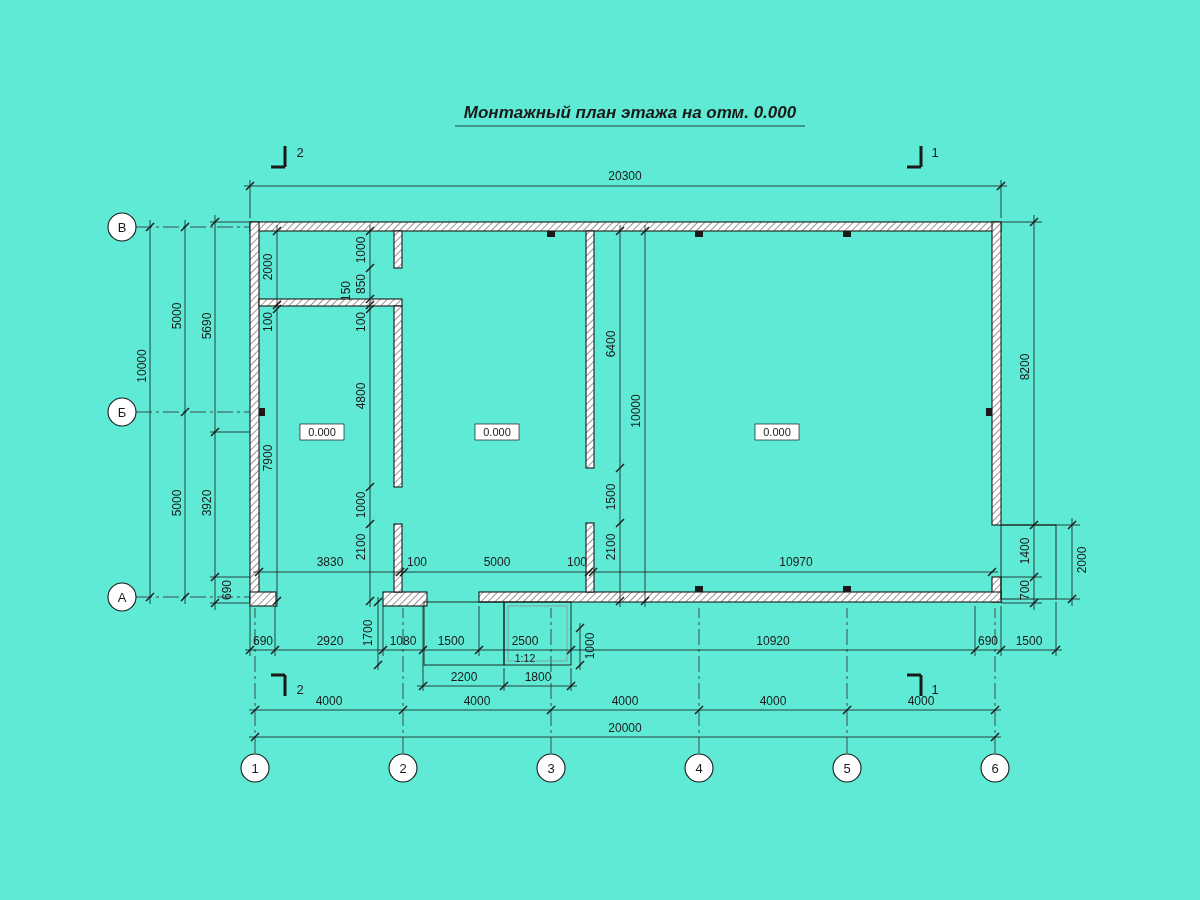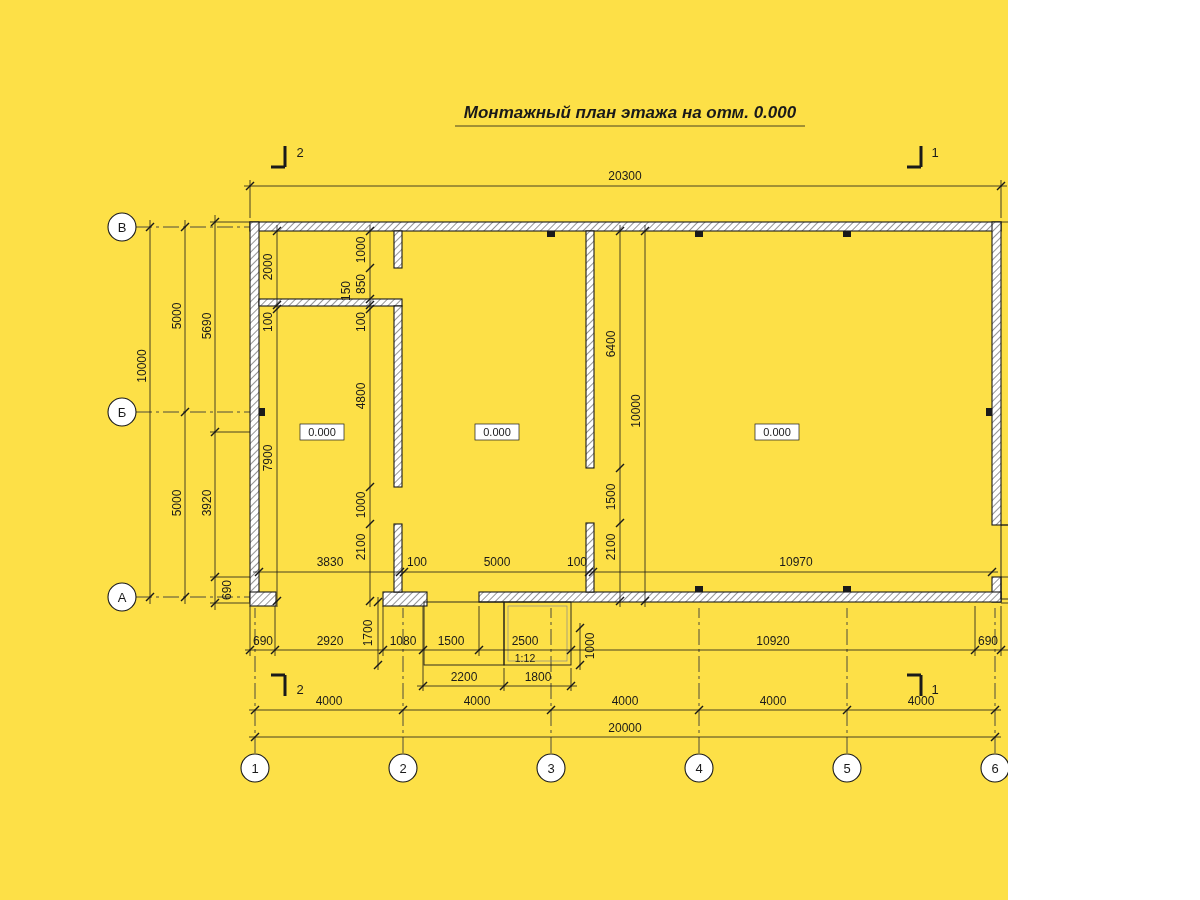--- a/index.html
+++ b/index.html
@@ -1,16 +1,16 @@
 <!DOCTYPE html>
 <html><head>
 <meta charset="utf-8">
 <style>
   html,body{margin:0;padding:0;background:#fff}
-  .sheet{width:1008px;height:900px;background:#fde047;position:relative;overflow:hidden}
+  .sheet{width:1200px;height:900px;background:#5eead4;position:relative;overflow:hidden}
   svg{display:block}
   text{font-family:"Liberation Sans",sans-serif;fill:#1a1a1a}
   .dim{font-size:12px;text-anchor:middle}
   .dim-s{font-size:10.5px;text-anchor:middle}
   .axislbl{font-size:13px;text-anchor:middle}
   .title-text{font-size:17px;font-style:italic;font-weight:bold;text-anchor:middle}
   .lvl{font-size:11px;text-anchor:middle}
   .thin{stroke:#1a1a1a;stroke-width:0.8;fill:none}
   .tick{stroke:#1a1a1a;stroke-width:1.4}
   .axisln{stroke:#3a3a3a;stroke-width:0.9;stroke-dasharray:16 4 3 4;fill:none}

